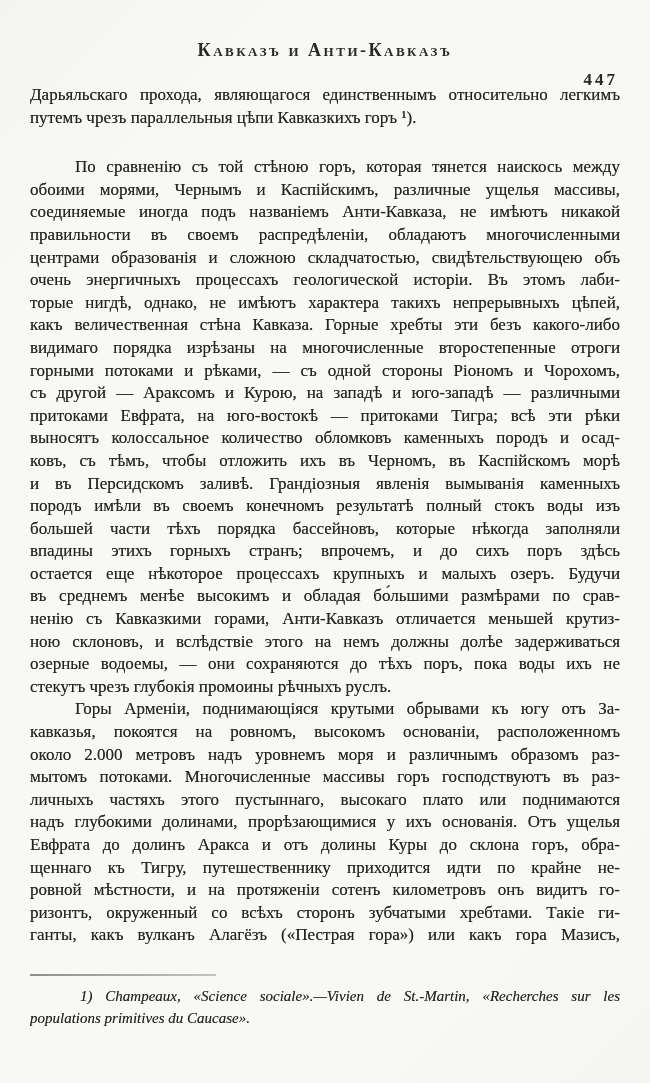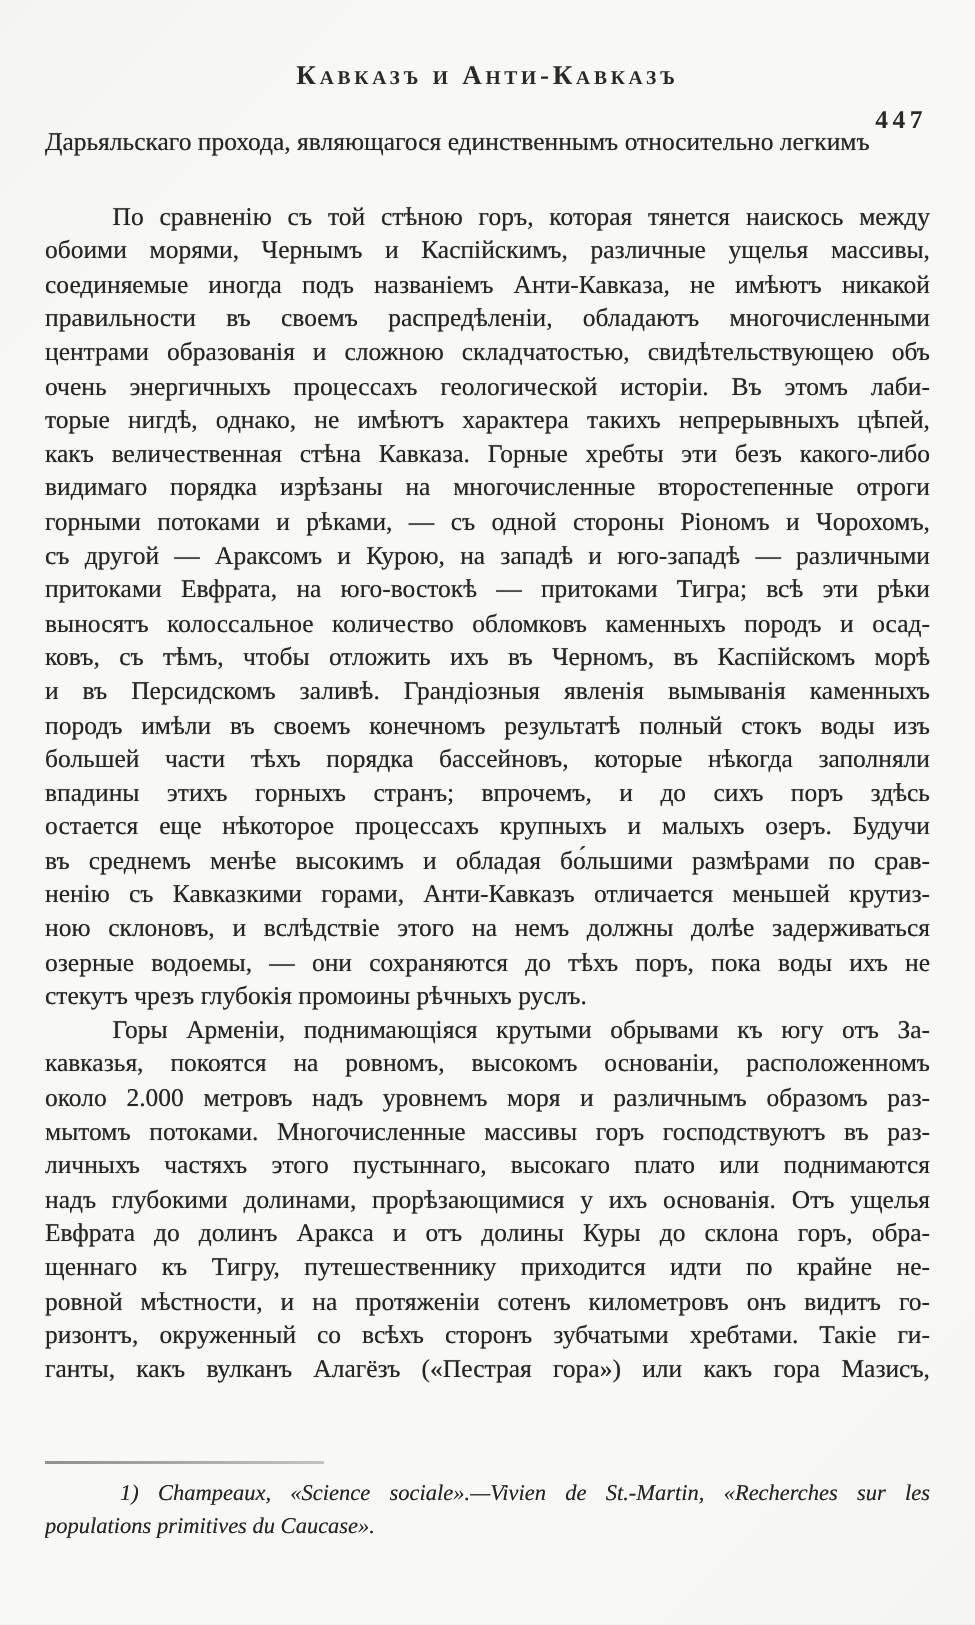--- a/index.html
+++ b/index.html
@@ -94,20 +94,21 @@
 <div class="page">
 
   <div class="running-head">
     <span class="running-title">Кавказъ и Анти-Кавказъ</span>
     <span class="page-number">447</span>
   </div>
 
   <div class="text-block">
     <div class="para">
         <div class="line">Дарьяльскаго прохода, являющагося единственнымъ относительно легкимъ</div>
+        <div class="line">путемъ чрезъ параллельныя цѣпи Кавказкихъ горъ ¹).</div>
       </div>
     <div class="para indent gap">
         <div class="line">По сравненію съ той стѣною горъ, которая тянется наискось между</div>
         <div class="line">обоими морями, Чернымъ и Каспійскимъ, различные ущелья массивы,</div>
         <div class="line">соединяемые иногда подъ названіемъ Анти-Кавказа, не имѣютъ никакой</div>
         <div class="line">правильности въ своемъ распредѣленіи, обладаютъ многочисленными</div>
         <div class="line">центрами образованія и сложною складчатостью, свидѣтельствующею объ</div>
         <div class="line">очень энергичныхъ процессахъ геологической исторіи. Въ этомъ лаби-</div>
         <div class="line">торые нигдѣ, однако, не имѣютъ характера такихъ непрерывныхъ цѣпей,</div>
         <div class="line">какъ величественная стѣна Кавказа. Горные хребты эти безъ какого-либо</div>

